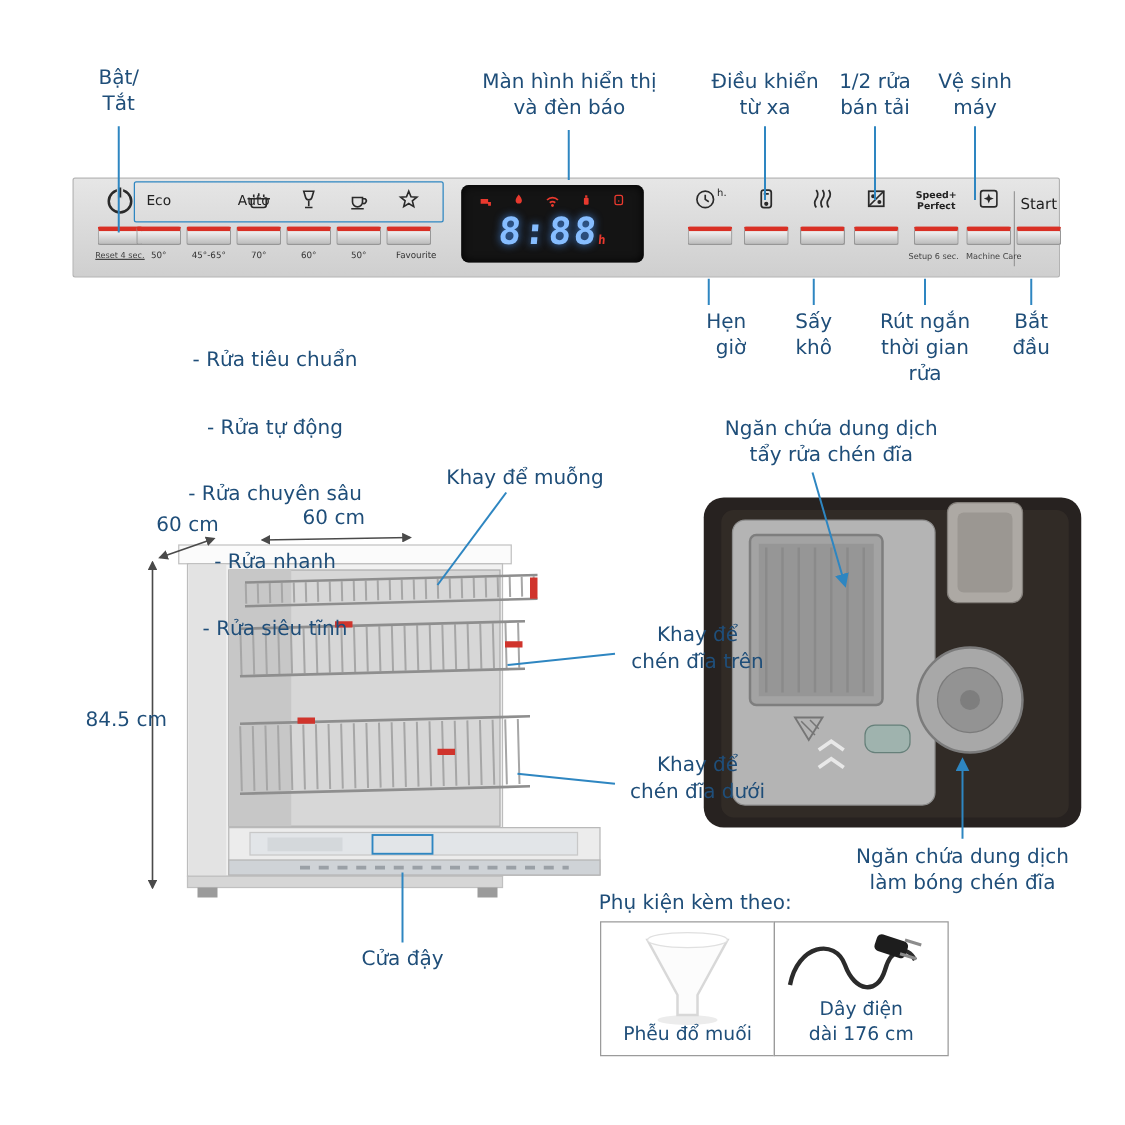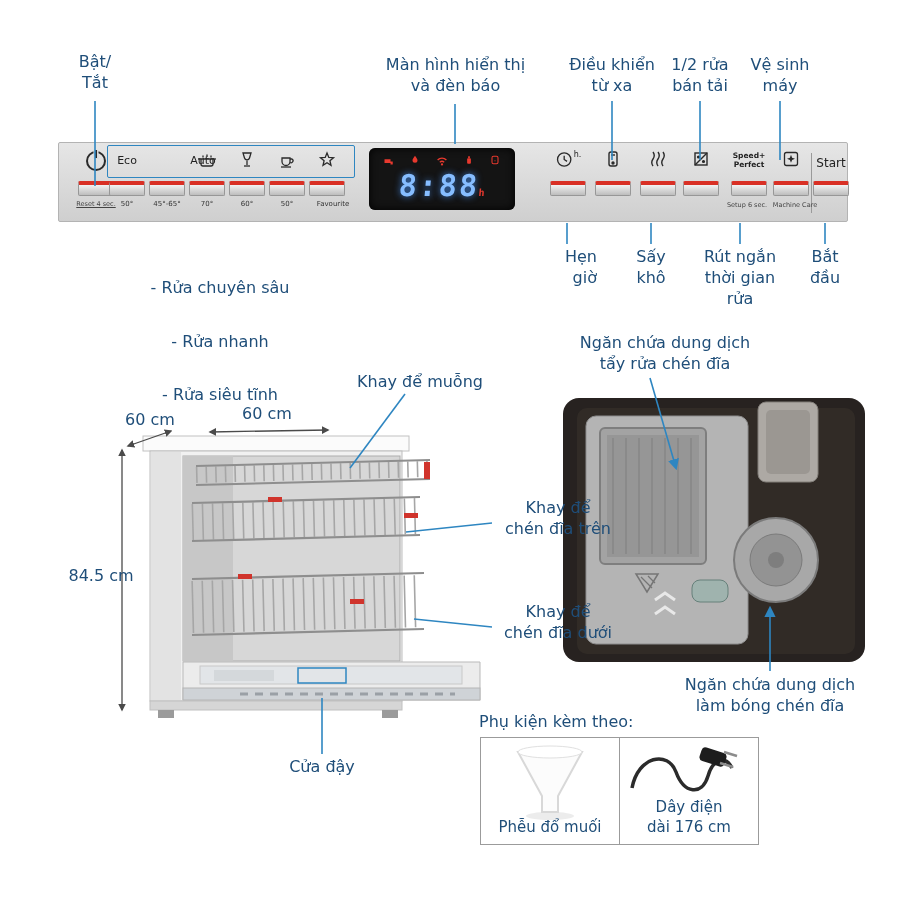--- a/index.html
+++ b/index.html
@@ -289,20 +289,22 @@
 <div class="lbl" style="left:368px; top:55px;  width:175px;">Màn hình hiển thị
 và đèn báo</div>
 <div class="lbl" style="left:568px; top:55px;  width:88px;">Điều khiển
 từ xa</div>
 <div class="lbl" style="left:658px; top:55px;  width:84px;">1/2 rửa
 bán tải</div>
 <div class="lbl" style="left:738px; top:55px;  width:84px;">Vệ sinh
 máy</div>
 
 <div class="lbl" style="left:100px; top:248px; width:240px; line-height:1.68;">
+  <div>- Rửa tiêu chuẩn</div>
+  <div>- Rửa tự động</div>
   <div>- Rửa chuyên sâu</div>
   <div>- Rửa nhanh</div>
   <div>- Rửa siêu tĩnh</div>
 </div>
 
 <div class="lbl" style="left:537px; top:247px; width:60px;text-align:right;">Hẹn
 giờ</div>
 <div class="lbl" style="left:621px; top:247px; width:60px;">Sấy
 khô</div>
 <div class="lbl" style="left:694px; top:247px; width:92px;">Rút ngắn

